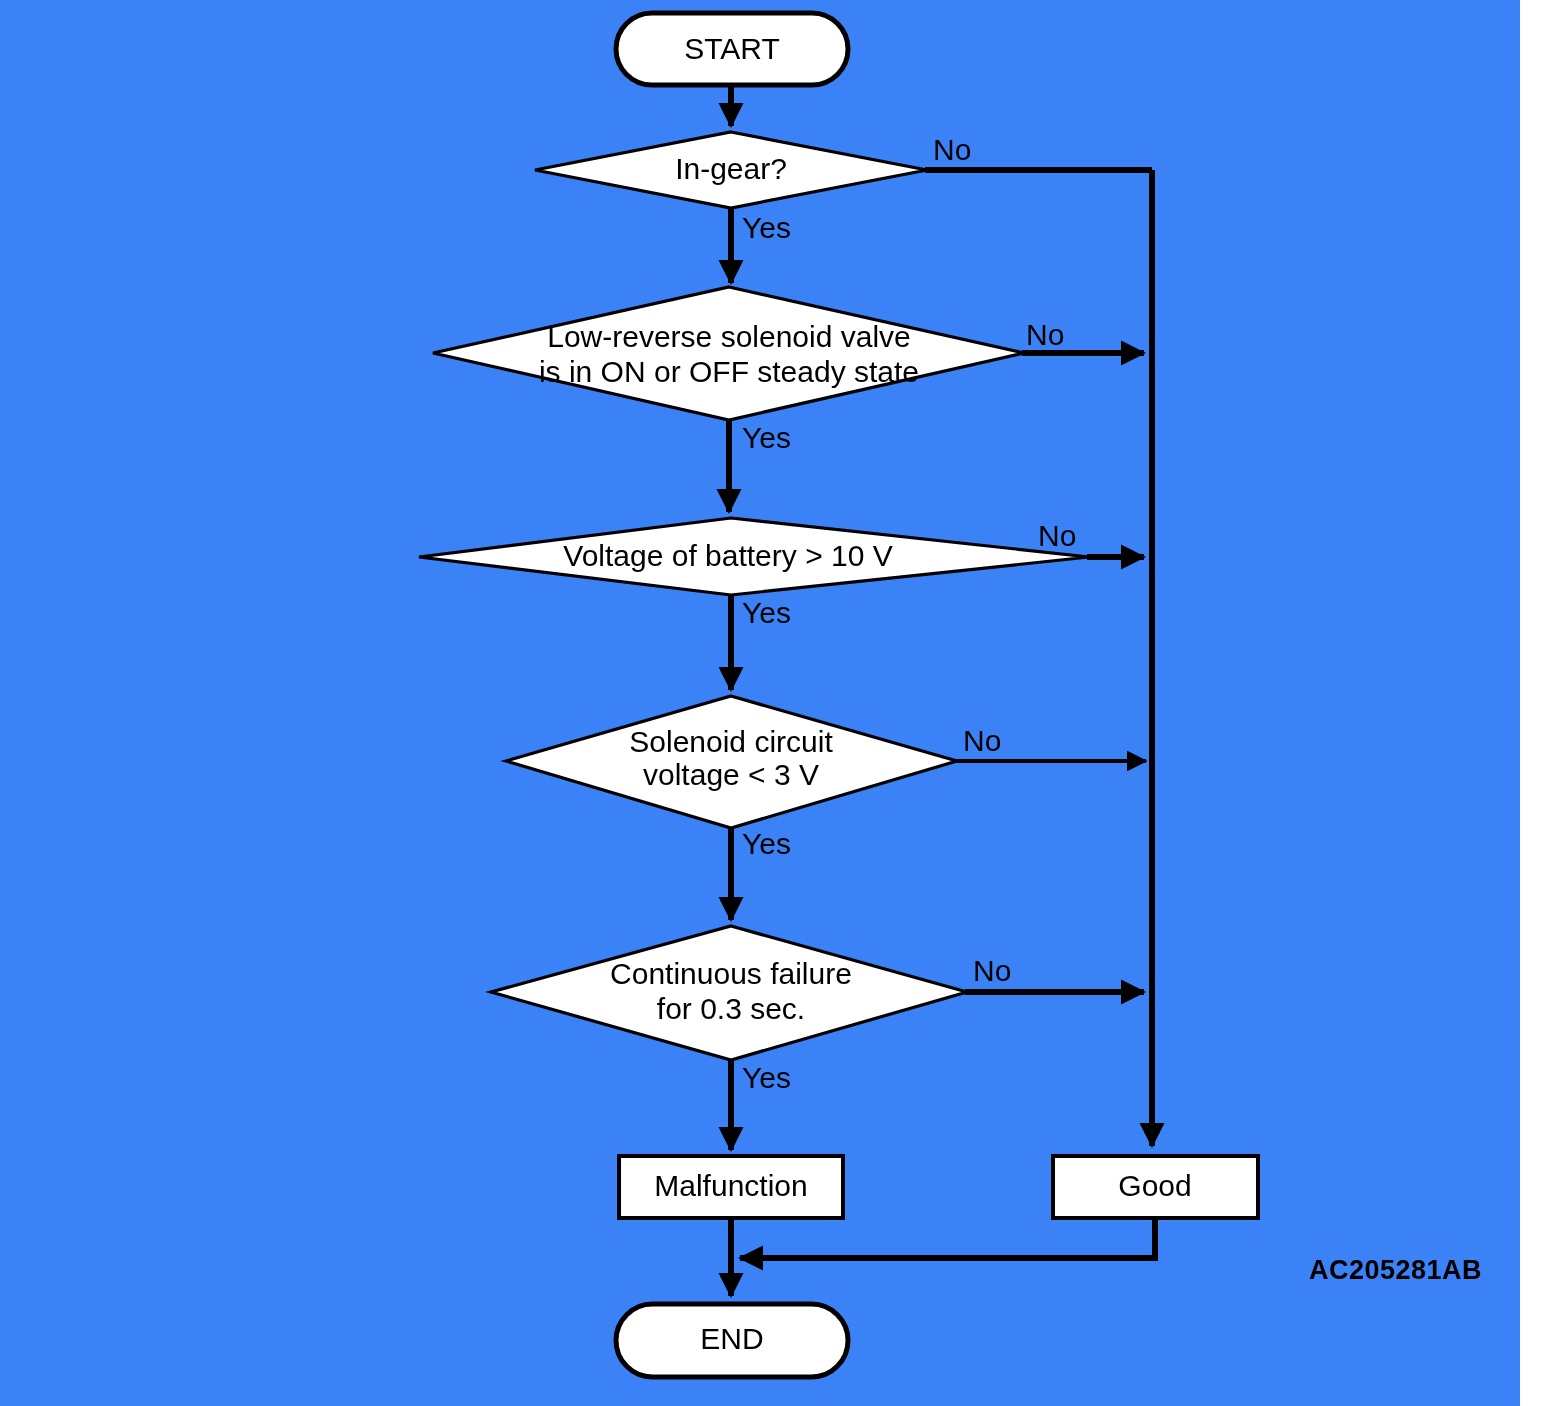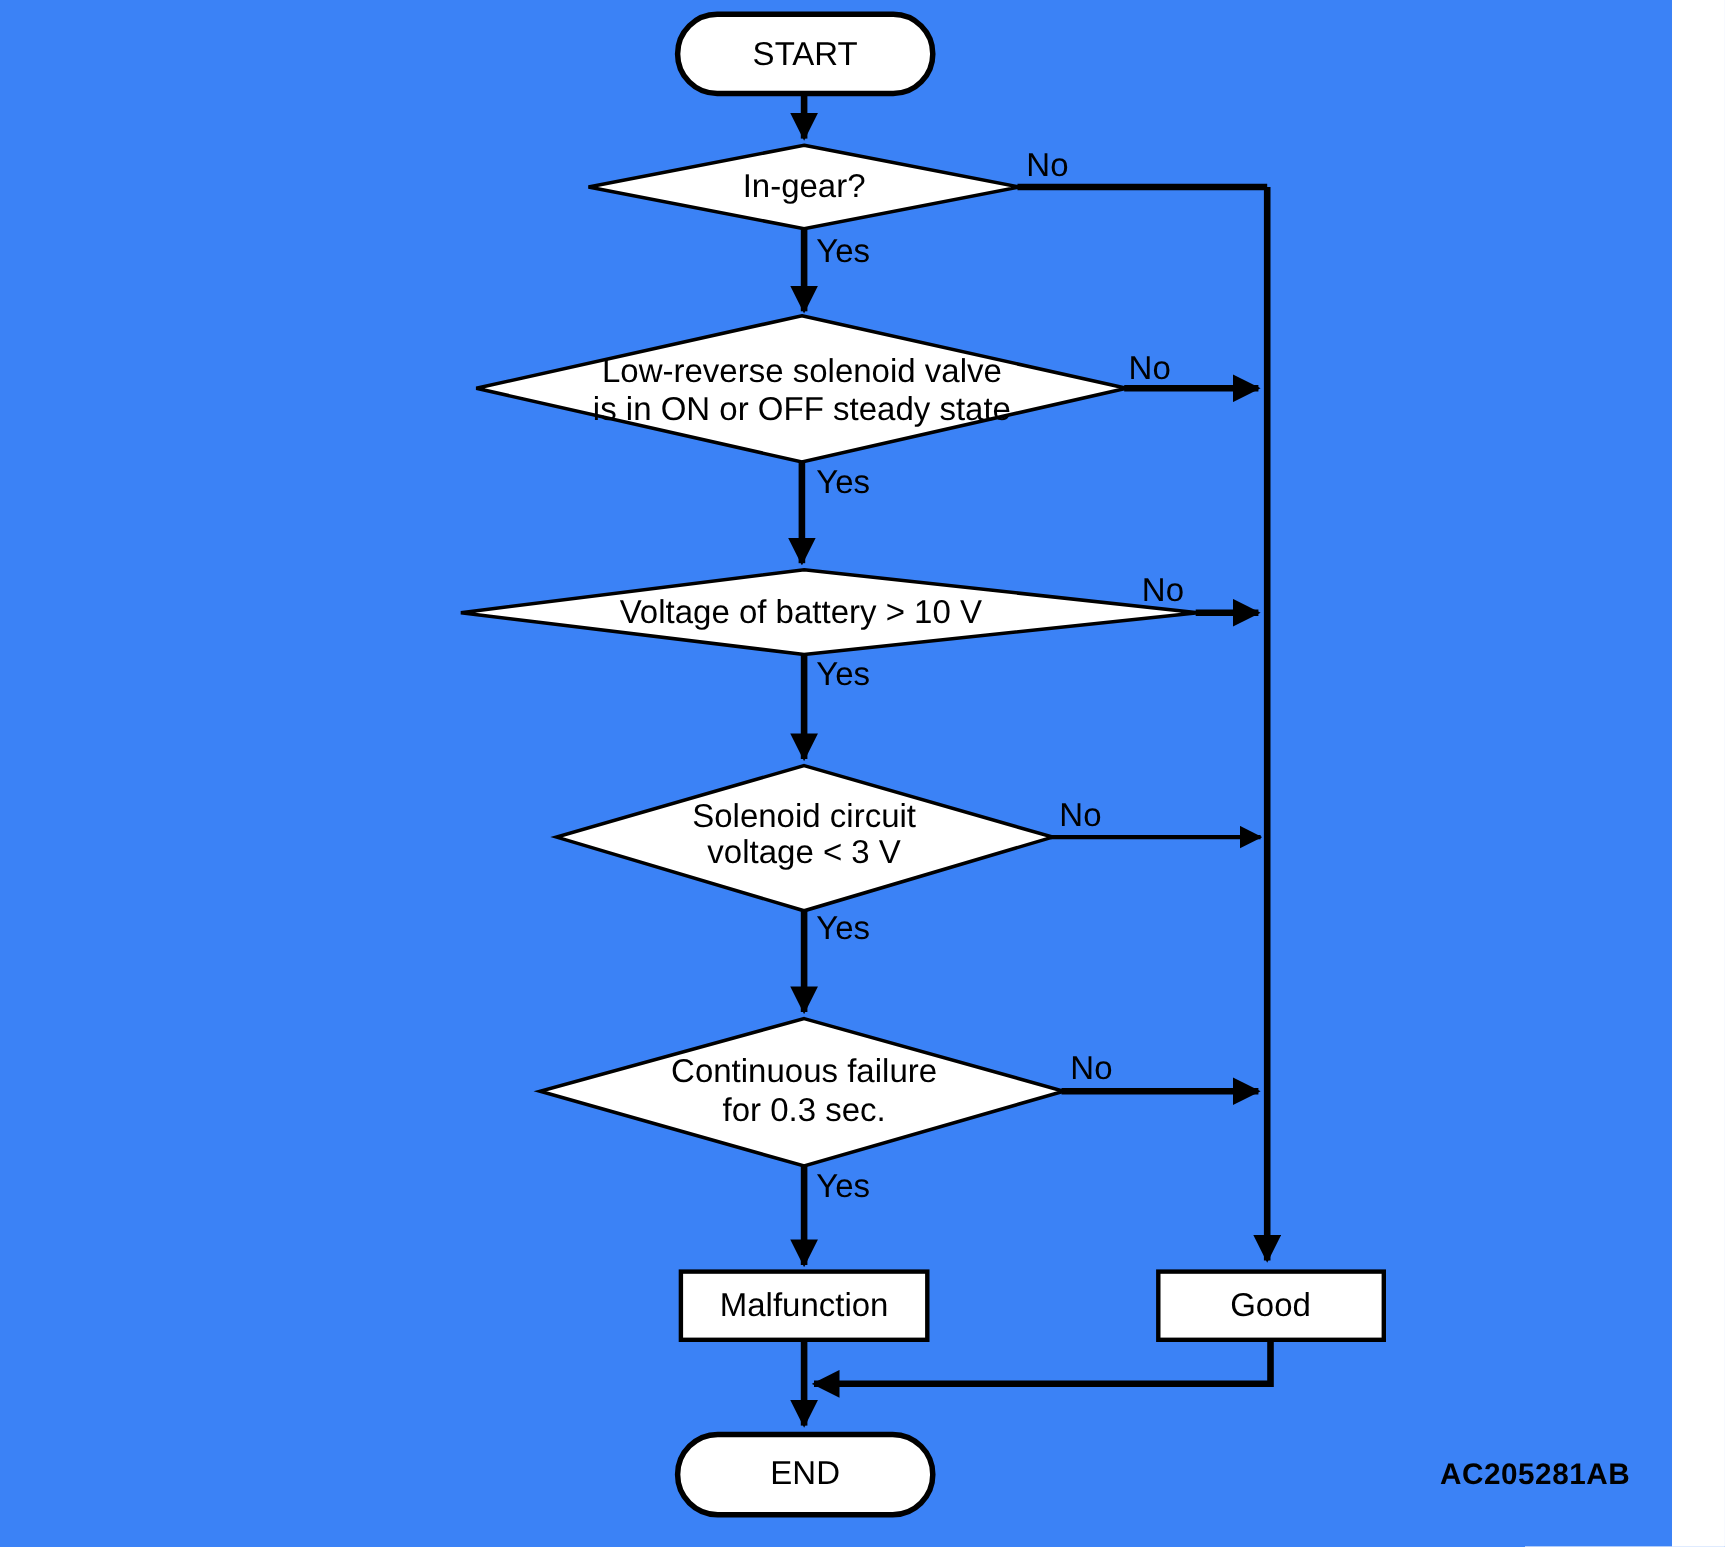--- a/index.html
+++ b/index.html
@@ -185,15 +185,15 @@
     <g>
       <path class="conn-thick" d="M 731 1218 L 731 1296" marker-end="url(#arrowThick)"></path>
     </g>
 
     <g>
       <rect class="shape-stroke term" x="616" y="1304" width="232" height="73" rx="36.5" ry="36.5"></rect>
       <text class="node-label" x="732" y="1341">END</text>
     </g>
   </svg>
 
-  <div class="ref-code" style="left:1309px; top:1325px;">AC205281AB</div>
+  <div class="ref-code" style="left:1309px; top:1255px;">AC205281AB</div>
 
 </div>
 
 </body></html>

